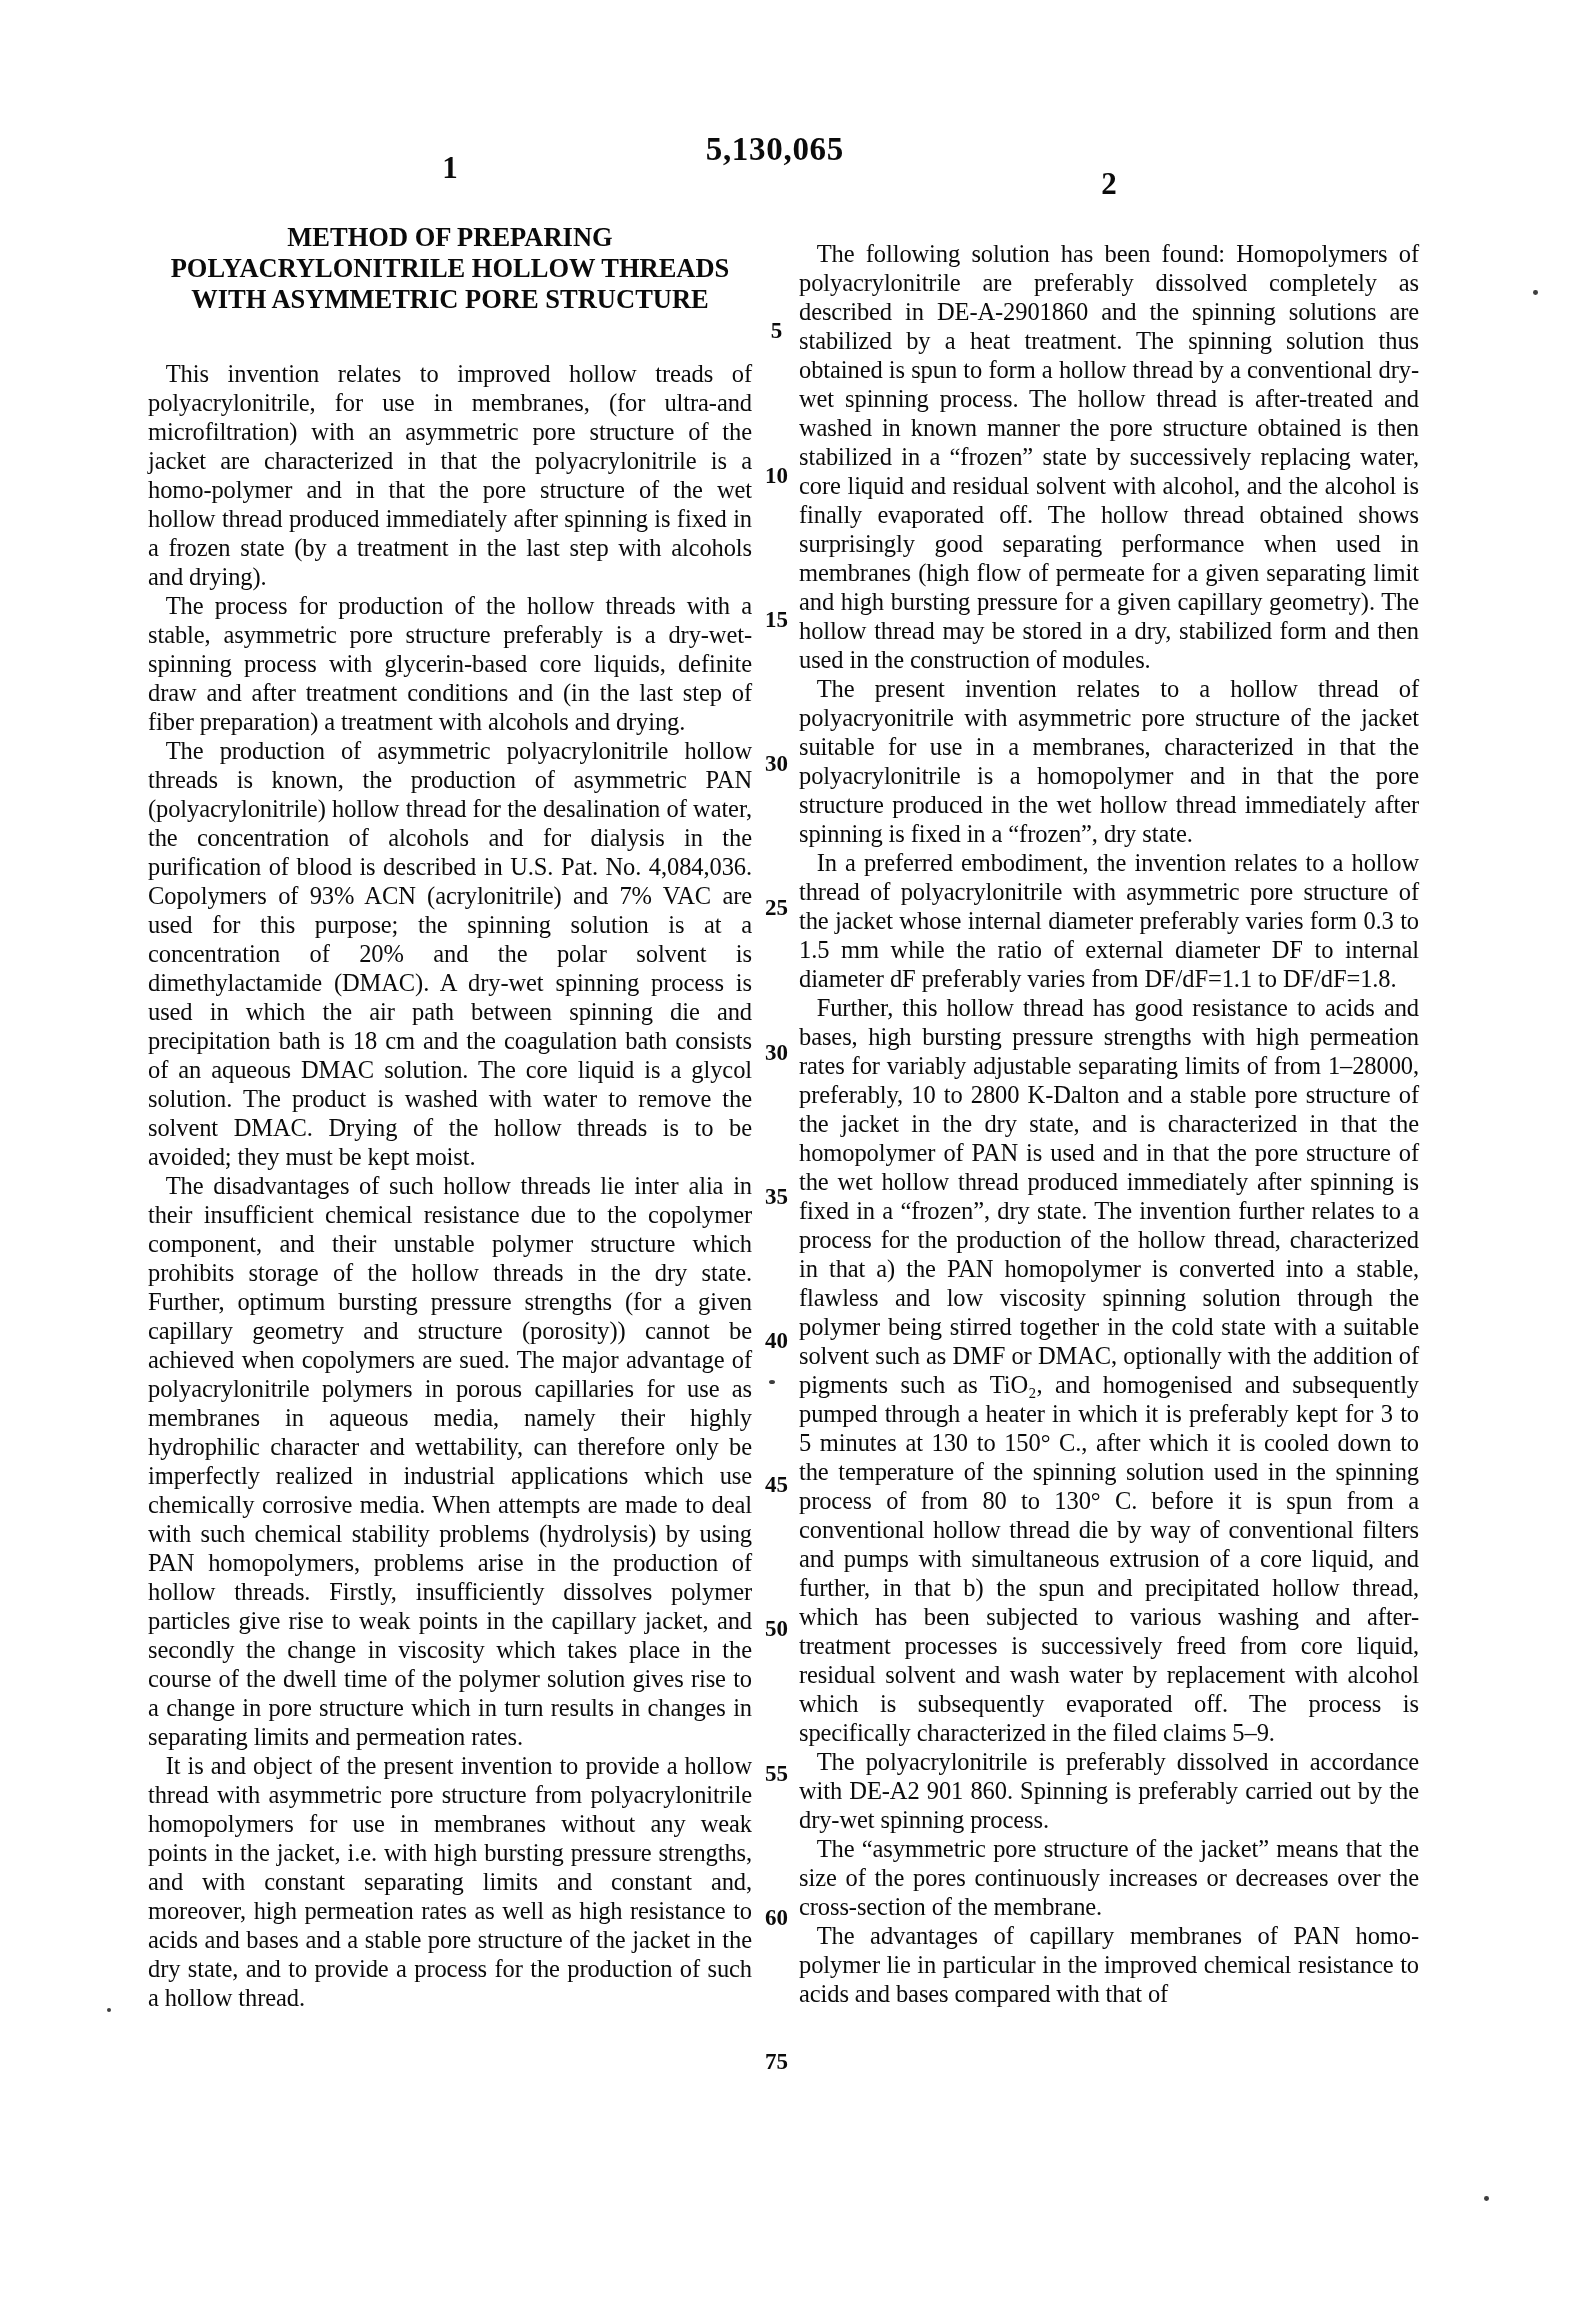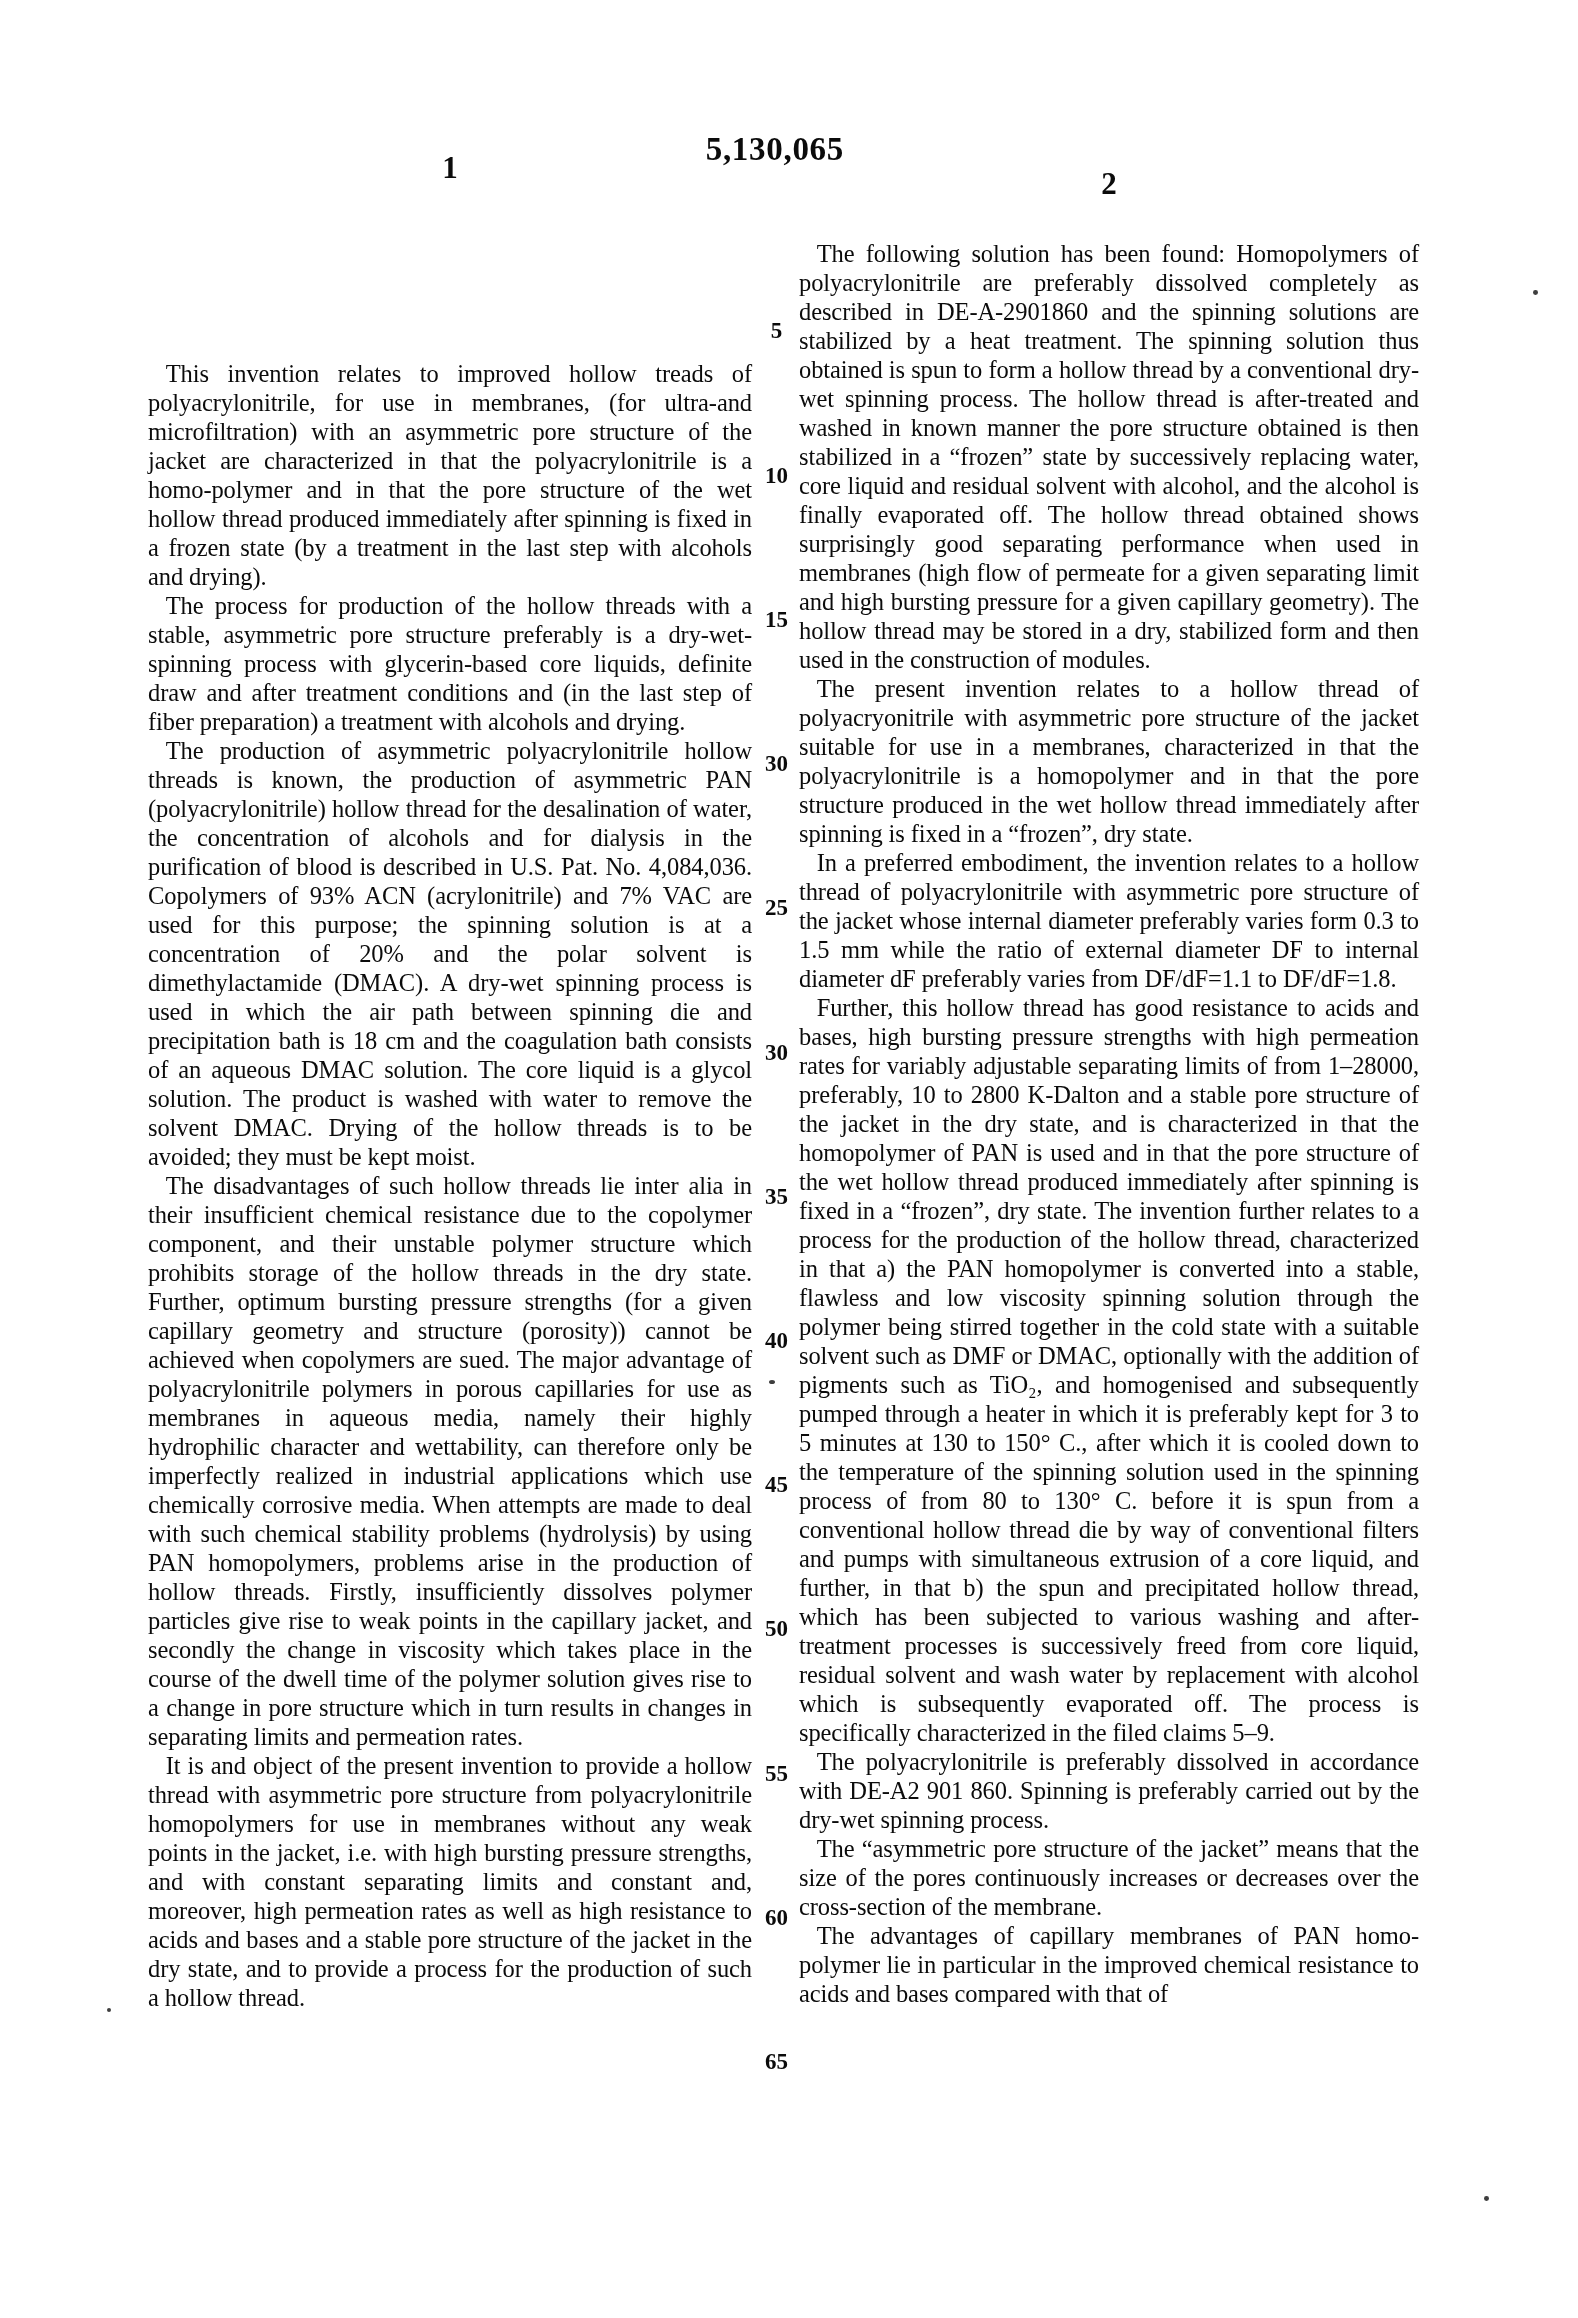--- a/index.html
+++ b/index.html
@@ -84,20 +84,25 @@
 </head>
 <body>
 
 <div id="page">
 
   <div class="patent-number">5,130,065</div>
 
   <div class="col-number" id="col-number-1">1</div>
   <div class="col-number" id="col-number-2">2</div>
 
+  <div class="patent-title">
+    <div>METHOD OF PREPARING</div>
+    <div>POLYACRYLONITRILE HOLLOW THREADS</div>
+    <div>WITH ASYMMETRIC PORE STRUCTURE</div>
+  </div>
 
   <div class="body-col" id="left-col">
     <p>This invention relates to improved hollow treads of polyacrylonitrile, for use in membranes, (for ultra-and microfiltration) with an asymmetric pore structure of the jacket are characterized in that the polyacrylonitrile is a homo-polymer and in that the pore structure of the wet hollow thread produced immediately after spinning is fixed in a frozen state (by a treatment in the last step with alcohols and drying).</p>
     <p>The process for production of the hollow threads with a stable, asymmetric pore structure preferably is a dry-wet-spinning process with glycerin-based core liquids, definite draw and after treatment conditions and (in the last step of fiber preparation) a treatment with alcohols and drying.</p>
     <p>The production of asymmetric polyacrylonitrile hollow threads is known, the production of asymmetric PAN (polyacrylonitrile) hollow thread for the desalination of water, the concentration of alcohols and for dialysis in the purification of blood is described in U.S. Pat. No. 4,084,036. Copolymers of 93% ACN (acrylonitrile) and 7% VAC are used for this purpose; the spinning solution is at a concentration of 20% and the polar solvent is dimethylactamide (DMAC). A dry-wet spinning process is used in which the air path between spinning die and precipitation bath is 18 cm and the coagulation bath consists of an aqueous DMAC solution. The core liquid is a glycol solution. The product is washed with water to remove the solvent DMAC. Drying of the hollow threads is to be avoided; they must be kept moist.</p>
     <p>The disadvantages of such hollow threads lie inter alia in their insufficient chemical resistance due to the copolymer component, and their unstable polymer structure which prohibits storage of the hollow threads in the dry state. Further, optimum bursting pressure strengths (for a given capillary geometry and structure (porosity)) cannot be achieved when copolymers are sued. The major advantage of polyacrylonitrile polymers in porous capillaries for use as membranes in aqueous media, namely their highly hydrophilic character and wettability, can therefore only be imperfectly realized in industrial applications which use chemically corrosive media. When attempts are made to deal with such chemical stability problems (hydrolysis) by using PAN homopolymers, problems arise in the production of hollow threads. Firstly, insufficiently dissolves polymer particles give rise to weak points in the capillary jacket, and secondly the change in viscosity which takes place in the course of the dwell time of the polymer solution gives rise to a change in pore structure which in turn results in changes in separating limits and permeation rates.</p>
     <p>It is and object of the present invention to provide a hollow thread with asymmetric pore structure from polyacrylonitrile homopolymers for use in membranes without any weak points in the jacket, i.e. with high bursting pressure strengths, and with constant separating limits and constant and, moreover, high permeation rates as well as high resistance to acids and bases and a stable pore structure of the jacket in the dry state, and to provide a process for the production of such a hollow thread.</p>
   </div>
 
   <div class="body-col" id="right-col">
@@ -115,21 +120,21 @@
   <div class="gutter-num" style="top:605px">15</div>
   <div class="gutter-num" style="top:749px">30</div>
   <div class="gutter-num" style="top:893px">25</div>
   <div class="gutter-num" style="top:1038px">30</div>
   <div class="gutter-num" style="top:1182px">35</div>
   <div class="gutter-num" style="top:1326px">40</div>
   <div class="gutter-num" style="top:1470px">45</div>
   <div class="gutter-num" style="top:1614px">50</div>
   <div class="gutter-num" style="top:1759px">55</div>
   <div class="gutter-num" style="top:1903px">60</div>
-  <div class="gutter-num" style="top:2047px">65</div>
+  <div class="gutter-num" style="top:2047px">75</div>
 
   <div class="artifact" id="artifact-1"></div>
   <div class="artifact" id="artifact-2"></div>
   <div class="artifact" id="artifact-3"></div>
   <div class="artifact" id="artifact-4"></div>
 
 </div>
 
 
 </body></html>

